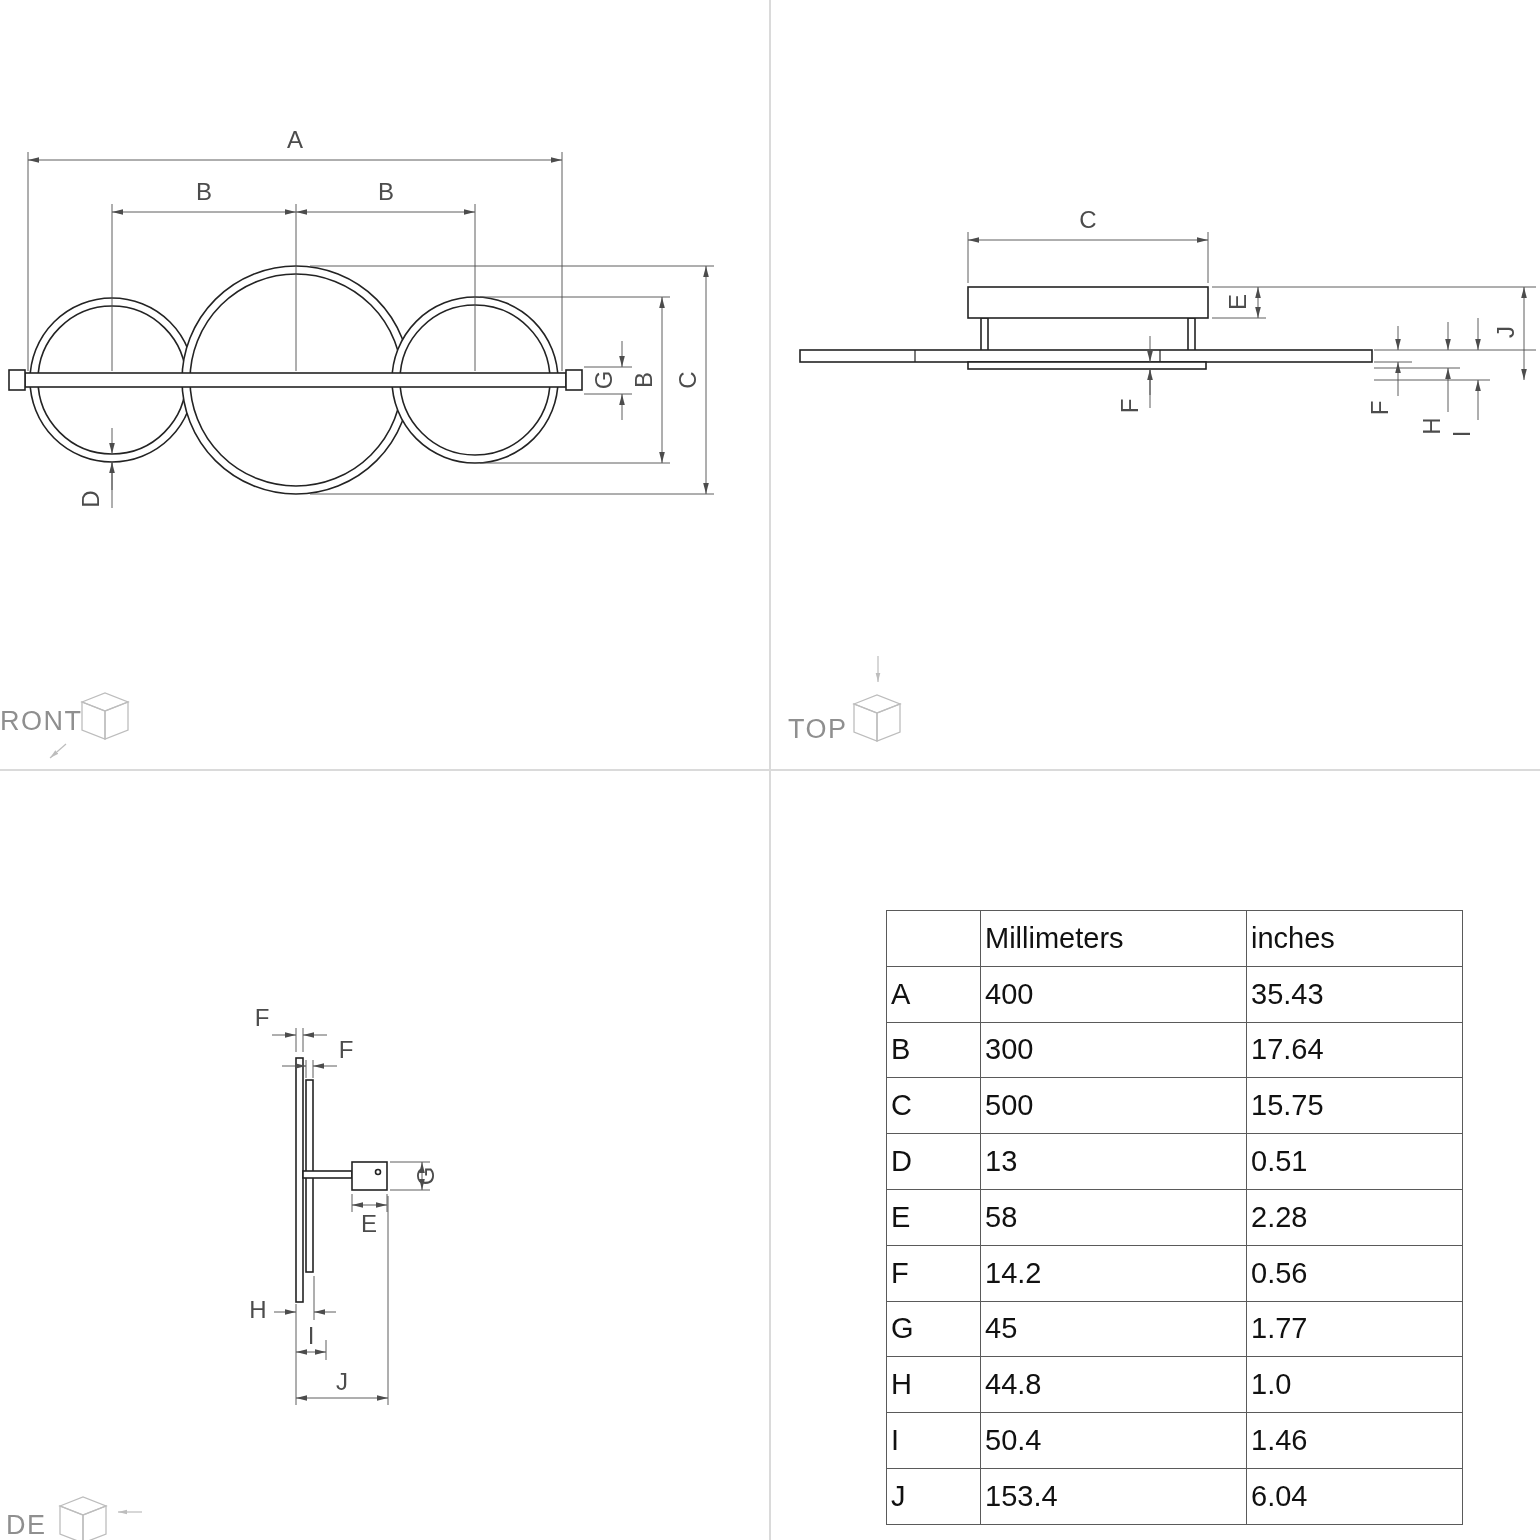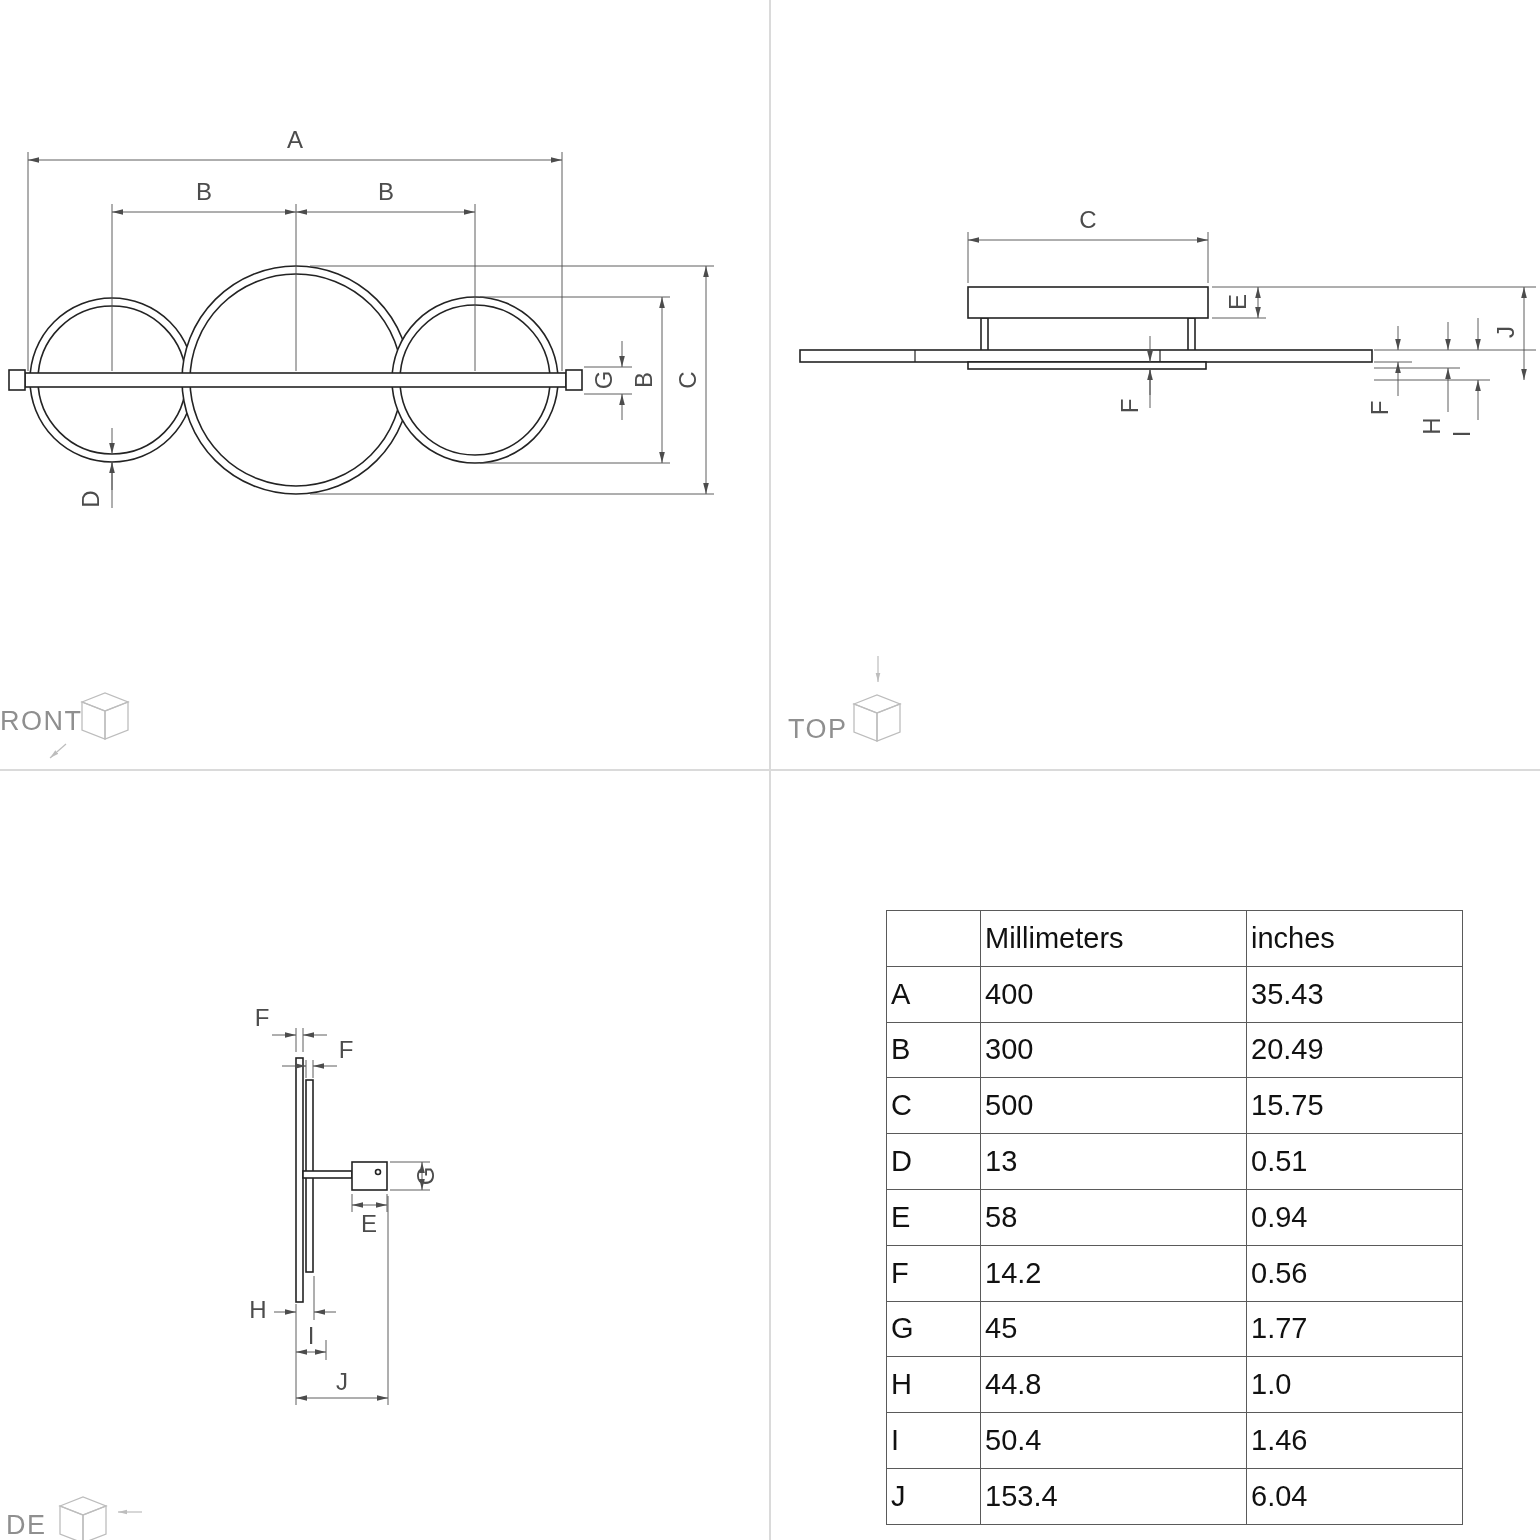--- a/index.html
+++ b/index.html
@@ -236,36 +236,36 @@
   </thead>
   <tbody>
     <tr>
       <td>A</td>
       <td>400</td>
       <td>35.43</td>
     </tr>
     <tr>
       <td>B</td>
       <td>300</td>
-      <td>20.49</td>
+      <td>17.64</td>
     </tr>
     <tr>
       <td>C</td>
       <td>500</td>
       <td>15.75</td>
     </tr>
     <tr>
       <td>D</td>
       <td>13</td>
       <td>0.51</td>
     </tr>
     <tr>
       <td>E</td>
       <td>58</td>
-      <td>0.94</td>
+      <td>2.28</td>
     </tr>
     <tr>
       <td>F</td>
       <td>14.2</td>
       <td>0.56</td>
     </tr>
     <tr>
       <td>G</td>
       <td>45</td>
       <td>1.77</td>

